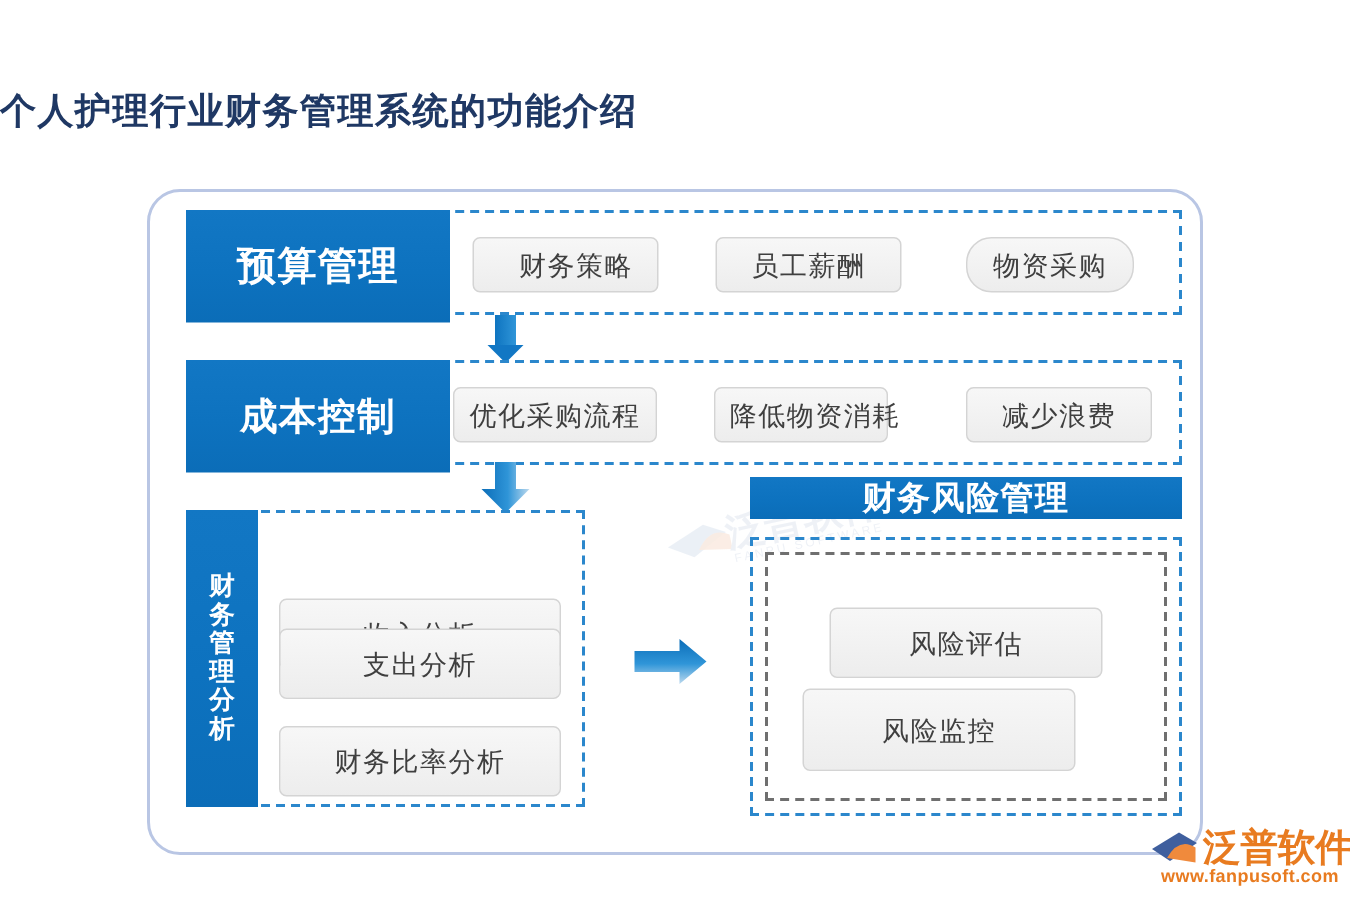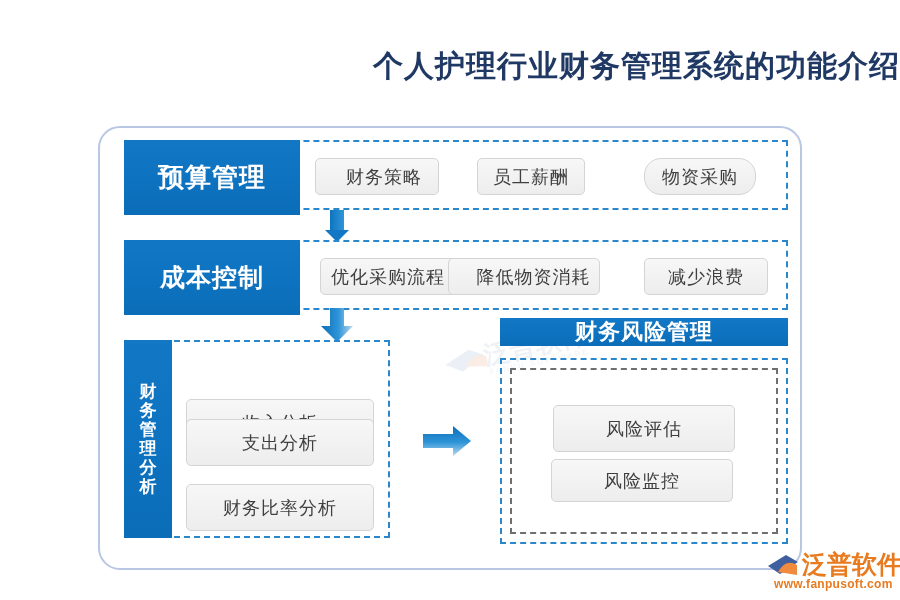--- a/index.html
+++ b/index.html
@@ -16,24 +16,24 @@
     position: relative;
     width: 900px;
     height: 600px;
     background: #ffffff;
   }
 
   
   .page-title {
     position: absolute;
     left: 0;
-    top: 46px;
+    top: 58px;
     width: 900px;
-    text-align: right;
-    font-size: 30px;
+    text-align: left;
+    font-size: 24px;
     font-weight: 700;
     letter-spacing: 1px;
     color: #1f3864;
     font-family: "DejaVu Serif", "Liberation Serif", serif;
     white-space: nowrap;
   }
 
   
   .outer-frame {
     position: absolute;
@@ -215,40 +215,40 @@
 
   <div class="dashed-row" style="left:124px; top:140px; width:664px; height:70px;"></div>
 
   <div class="blue-block" style="left:124px; top:140px; width:176px; height:75px; font-size:26px;">
     <span>预算管理</span>
   </div>
 
   <div class="chip" style="left:315px; top:158px; width:124px; height:37px;padding-left:14px;">
     <span>财务策略</span>
   </div>
-  <div class="chip" style="left:477px; top:158px; width:108px; height:37px;">
+  <div class="chip" style="left:477px; top:158px; width:124px; height:37px;">
     <span>员工薪酬</span>
   </div>
   <div class="chip" style="left:644px; top:158px; width:112px; height:37px;border-radius:17px;">
     <span>物资采购</span>
   </div>
 
   <div class="conn-bar" style="left:330px; top:210px; width:14px; height:22px;"></div>
   <div class="conn-arrow-down" style="left:325px; top:230px;"></div>
 
   <div class="dashed-row" style="left:124px; top:240px; width:664px; height:70px;"></div>
 
   <div class="blue-block" style="left:124px; top:240px; width:176px; height:75px; font-size:25px;">
     <span>成本控制</span>
   </div>
 
-  <div class="chip" style="left:320px; top:258px; width:136px; height:37px;">
+  <div class="chip" style="left:302px; top:258px; width:136px; height:37px;">
     <span>优化采购流程</span>
   </div>
-  <div class="chip" style="left:448px; top:258px; width:152px; height:37px;padding-left:19px;">
+  <div class="chip" style="left:476px; top:258px; width:116px; height:37px;padding-left:19px;">
     <span>降低物资消耗</span>
   </div>
   <div class="chip" style="left:644px; top:258px; width:124px; height:37px;">
     <span>减少浪费</span>
   </div>
 
   <div class="arrow-down-big" style="left:317px; top:306px;">
     <svg width="40" height="40" viewBox="0 0 40 40">
       <defs>
         <linearGradient id="gradDown" x1="0" y1="0" x2="1" y2="0">
@@ -294,21 +294,21 @@
     <span>财务风险管理</span>
   </div>
 
   <div class="dashed-row" style="left:500px; top:358px; width:288px; height:186px;"></div>
 
   <div class="inner-dashed" style="left:510px; top:368px; width:268px; height:166px;"></div>
 
   <div class="chip" style="left:553px; top:389px; width:182px; height:47px;margin-top:16px;">
     <span>风险评估</span>
   </div>
-  <div class="chip" style="left:551px; top:459px; width:182px; height:43px;">
+  <div class="chip" style="left:535px; top:459px; width:182px; height:55px;">
     <span>风险监控</span>
   </div>
 
   <div class="logo">
     <svg width="34" height="30" viewBox="0 0 34 30" style="position:absolute;left:0;top:2px;">
       <path d="M2 16 L20 5 L32 12 L14 24 Z" fill="#3f5f9e"></path>
       <path d="M12 22 Q20 8 31 15 L31 25 Z" fill="#f08a3c"></path>
     </svg>
     <div class="logo-text">泛普软件</div>
     <div class="logo-url">www.fanpusoft.com</div>

